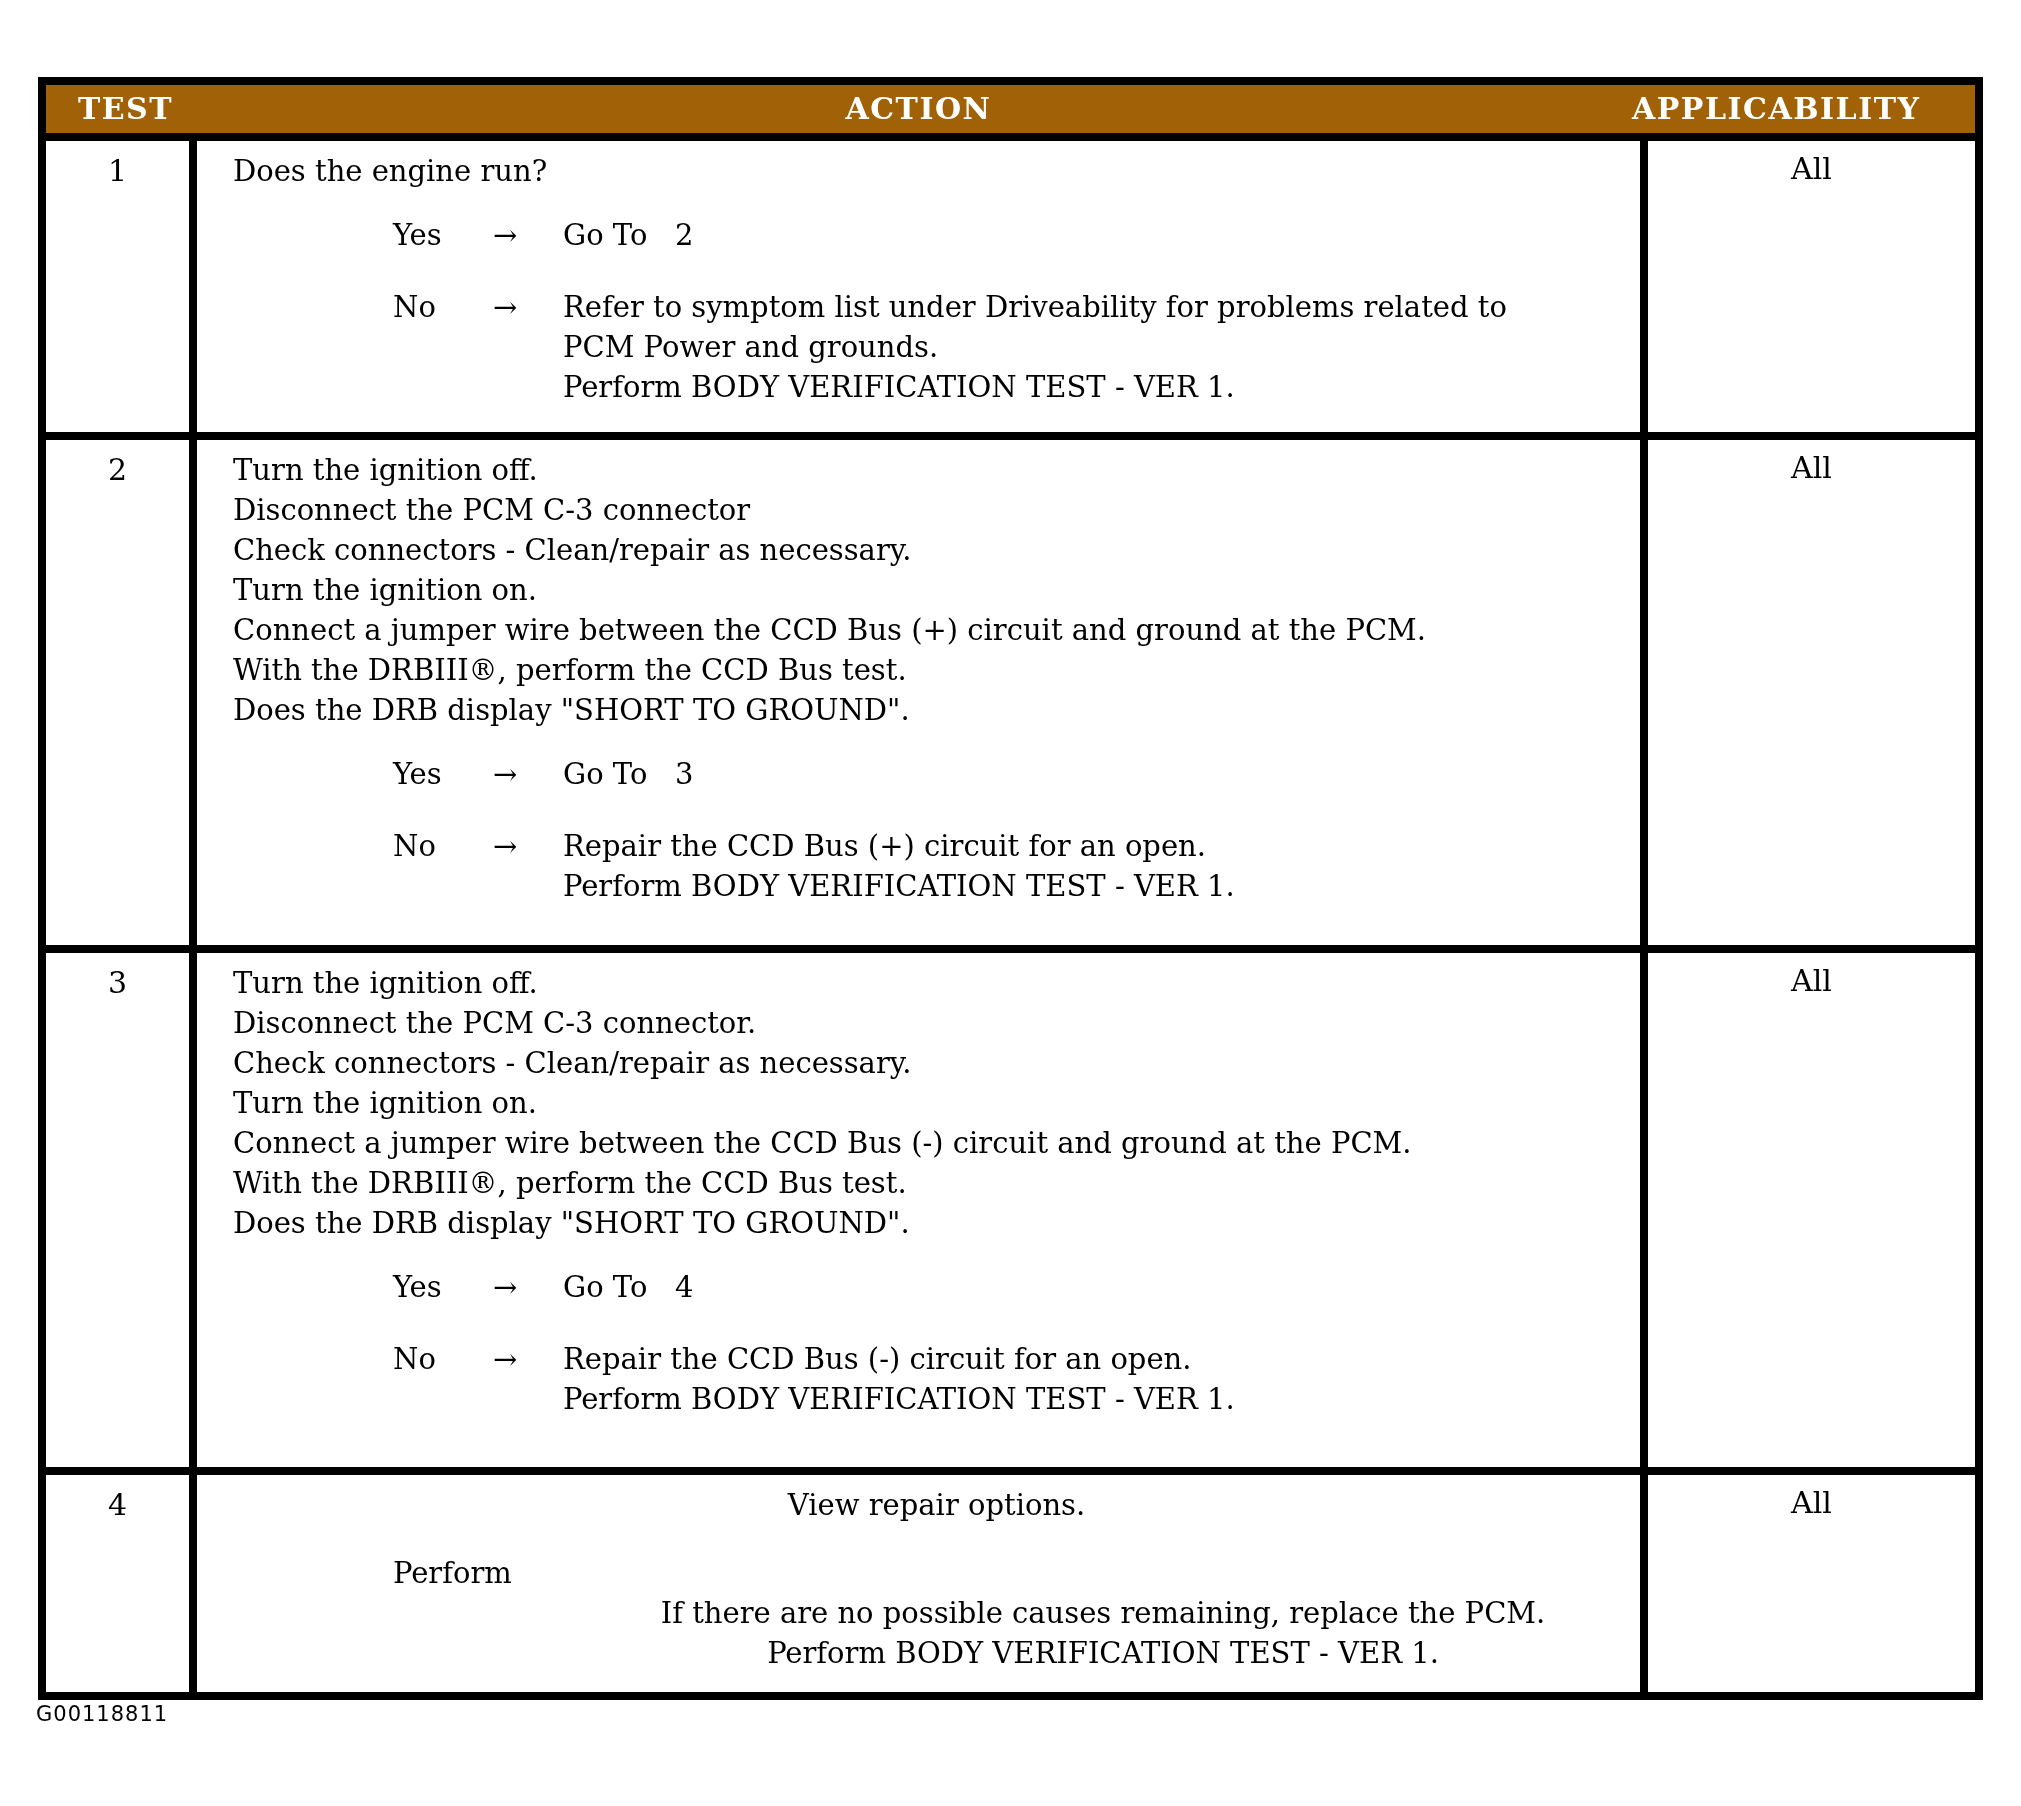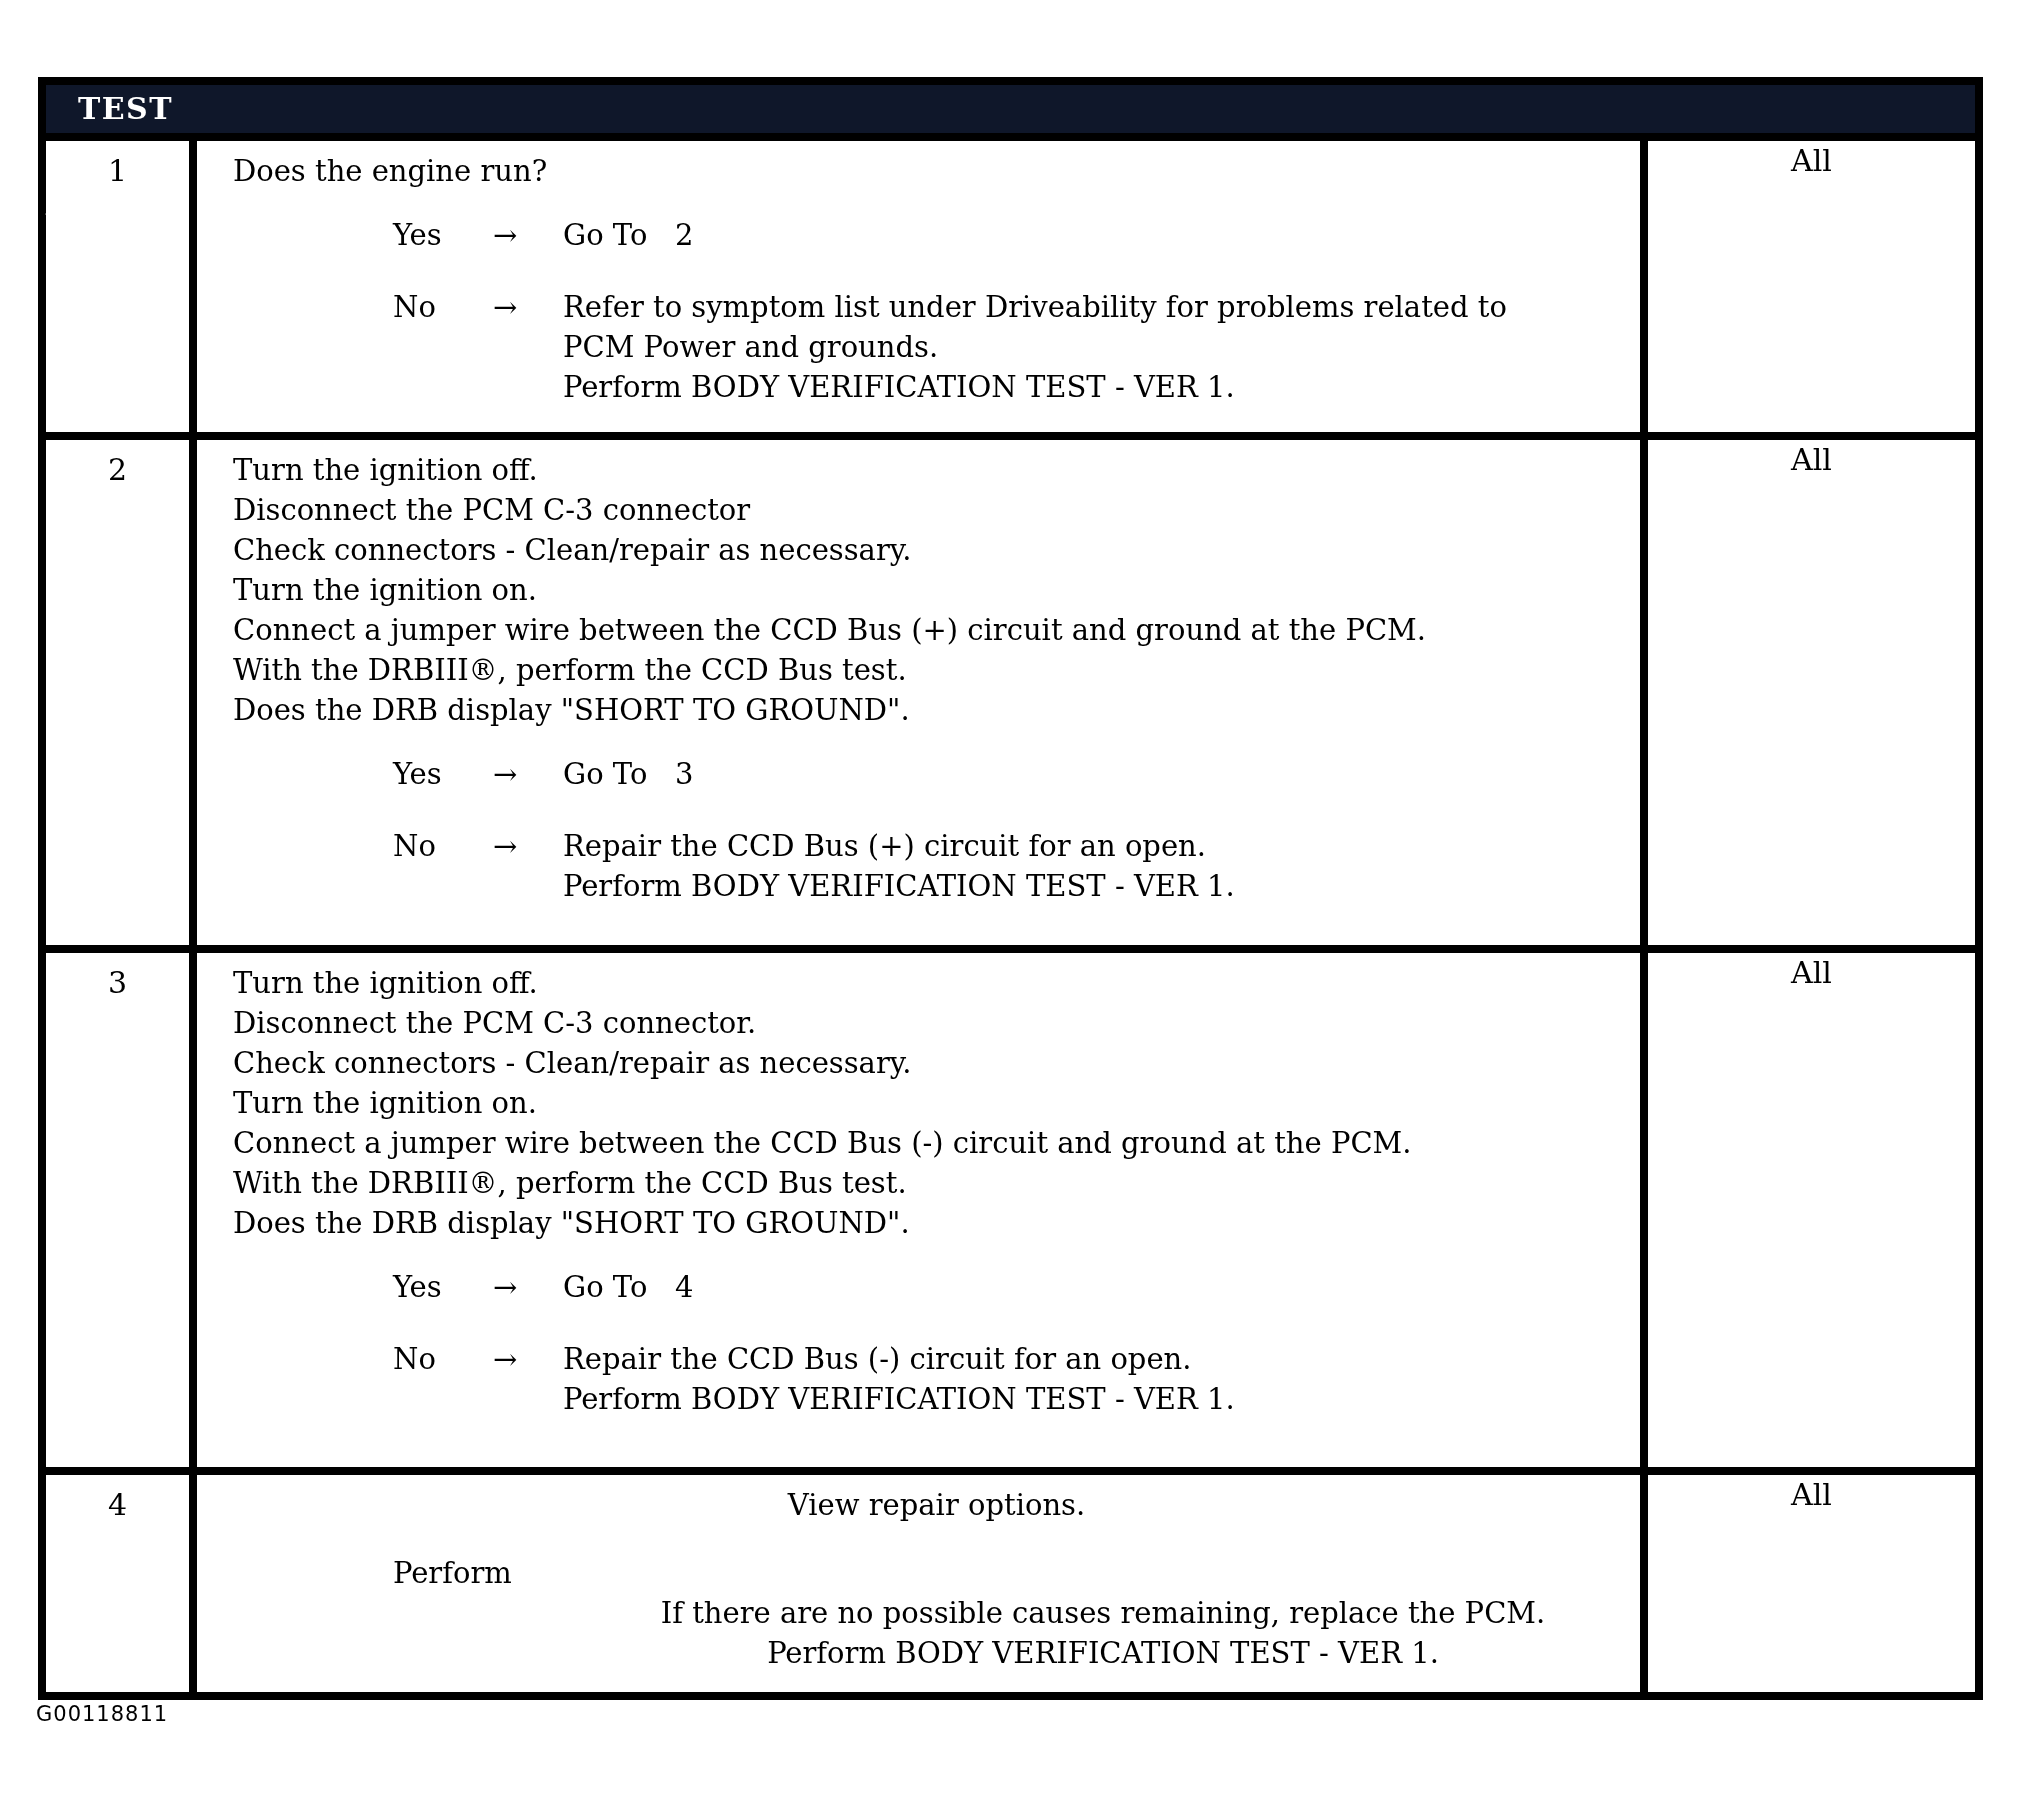--- a/index.html
+++ b/index.html
@@ -6,38 +6,38 @@
   html,body { width:2021px; height:1806px; background:#ffffff; }
   body { font-family:"DejaVu Serif", serif; color:#000; position:relative; }
 
   .doc-table {
     position:absolute; left:38px; top:77px; width:1945px;
     border:8px solid #000;
   }
 
   
   .thead {
-    display:flex; background:#0f172a; color:#fff; height:48px;
-    font-weight:bold; font-size:30px; letter-spacing:1.5px; line-height:48px;flex-direction:column;
+    display:flex; background:#a16207; color:#fff; height:48px;
+    font-weight:bold; font-size:30px; letter-spacing:1.5px; line-height:48px;
   }
   .thead .h-test { width:159px; text-align:center; }
   .thead .h-action { flex:1; text-align:center; }
   .thead .h-appl { width:343px; }
 
   
   .trow { display:flex; border-top:8px solid #000; }
   .trow:first-of-type { border-top:none; }
   .cell-test {
     width:151px; border-right:8px solid #000; text-align:center;
     font-size:30px; line-height:40px; padding-top:10px;
   }
   .cell-action { flex:1; padding:10px 0 0 36px; font-size:29px; line-height:40px; }
   .cell-appl {
     width:335px; border-left:8px solid #000; text-align:center;
-    font-size:30px; line-height:40px; padding-top:0;
+    font-size:30px; line-height:40px; padding-top:8px;
   }
 
   .line { white-space:pre; }
 
   .branch { display:flex; margin-top:24px; padding-left:160px; }
   .branch.second { margin-top:32px; }
   .blabel { width:100px; flex:0 0 100px; }
   .barrow { width:70px; flex:0 0 70px; }
   .bres { flex:1; }
 

